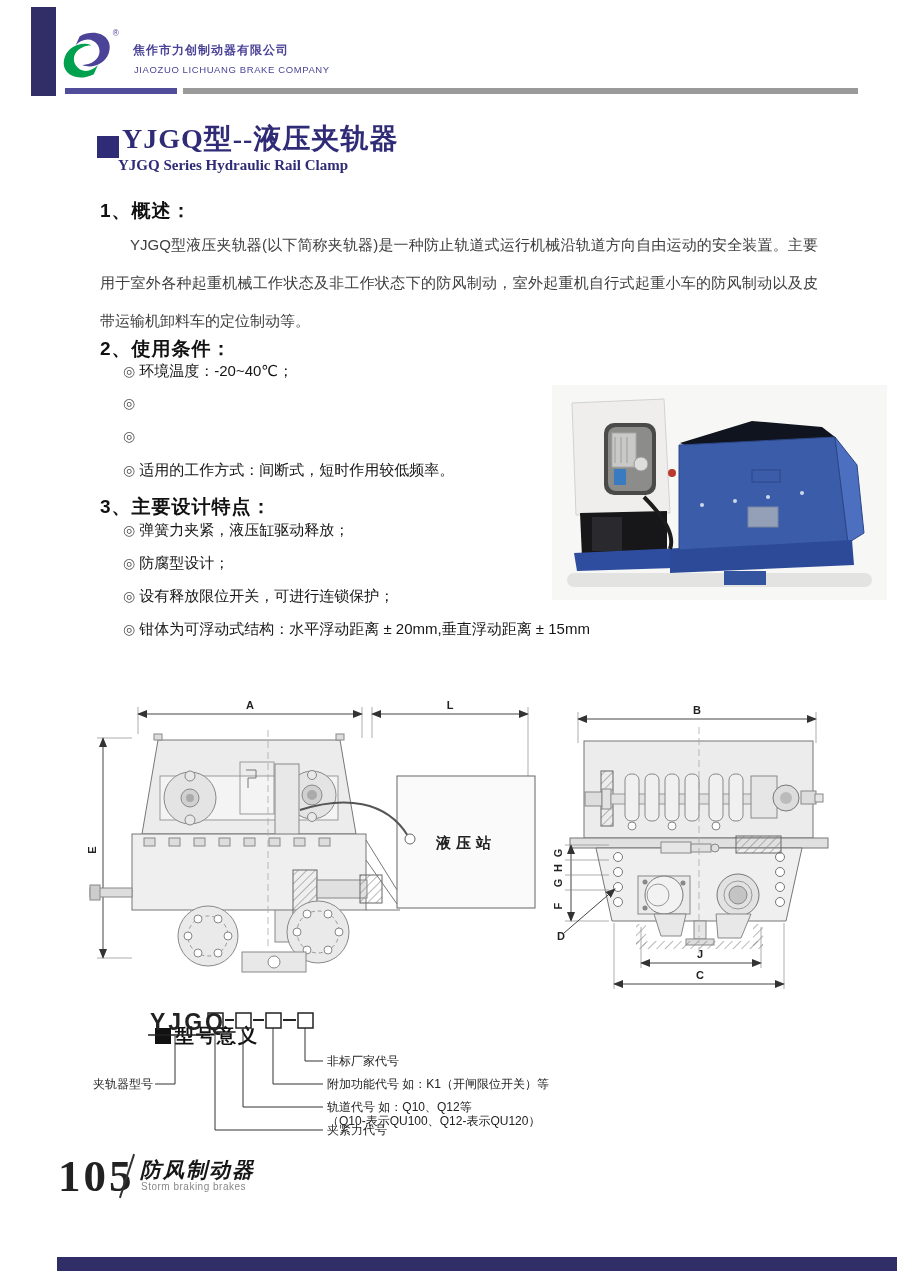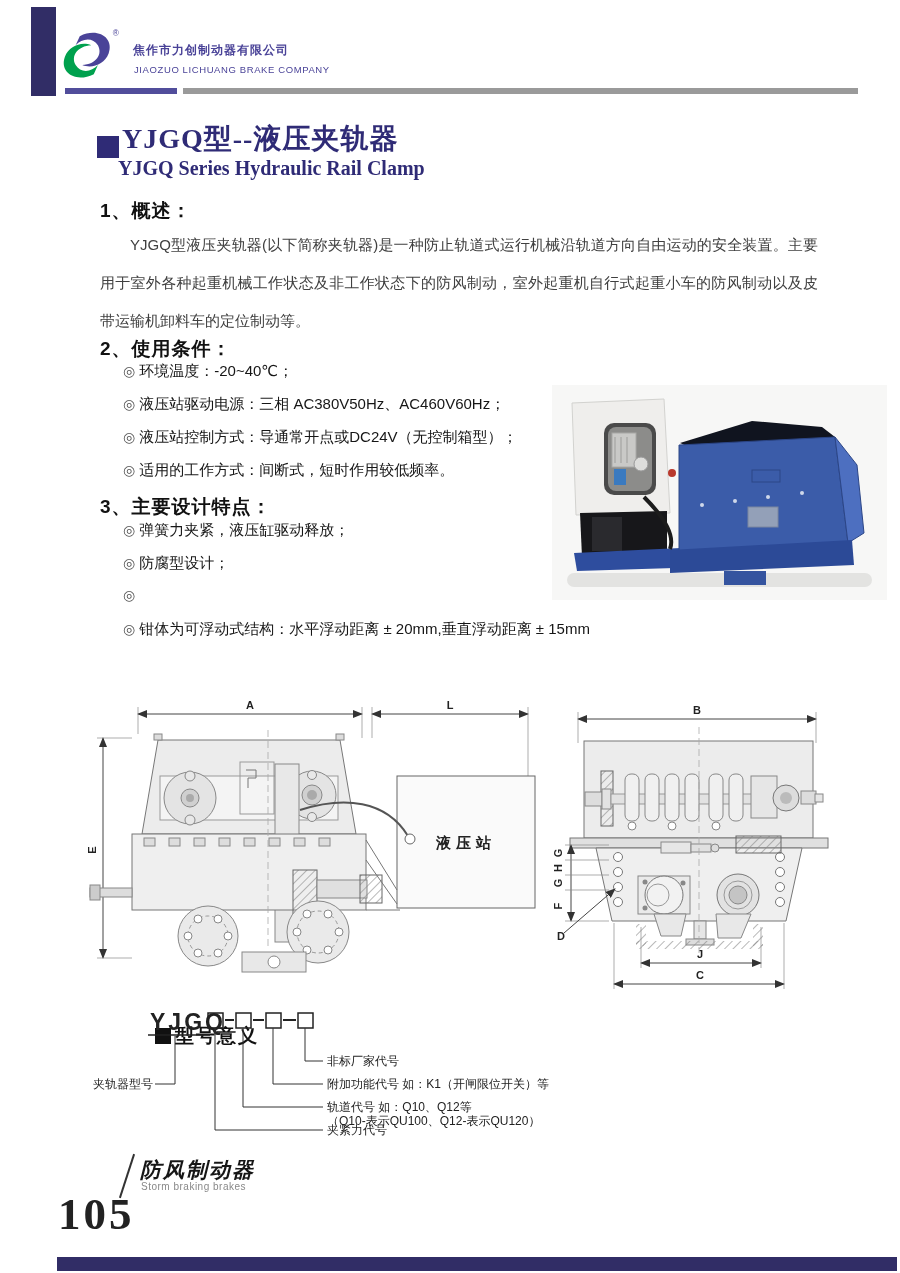--- a/index.html
+++ b/index.html
@@ -13,21 +13,21 @@
   .company-en{left:134px;top:64px;font-size:9.5px;color:#4a4398;letter-spacing:0.6px;}
   .rule-purple{left:65px;top:88px;width:112px;height:6px;background:#514d9b;}
   .rule-gray{left:183px;top:88px;width:675px;height:6px;background:#9a9a9a;}
 
   
   .title-row{left:97px;top:120px;display:flex;align-items:flex-end;}
   .title-square{width:22px;height:22px;background:#2f2b76;margin-right:3px;}
   .title-main{font-family:"Liberation Serif","DejaVu Serif",serif;font-size:28px;font-weight:bold;
               color:#2f2b76;letter-spacing:1px;}
   .title-sub{left:118px;top:157px;font-family:"Liberation Serif","DejaVu Serif",serif;
-             font-size:20px;font-weight:bold;color:#2f2b76;}
+             font-size:15px;font-weight:bold;color:#2f2b76;}
 
   
   .sec-heading{font-size:19px;font-weight:bold;color:#111;letter-spacing:1px;}
   .overview-body{left:100px;top:226px;width:718px;font-size:15px;line-height:38px;
                  text-align:justify;text-indent:2em;color:#404040;}
   .blist{display:flex;flex-direction:column;}
   .li{display:flex;align-items:baseline;height:33px;font-size:15px;color:#161616;}
   .blt{margin-right:4px;color:#555;font-size:14px;}
 
   
@@ -39,21 +39,21 @@
   .cl{stroke:#aaa;stroke-width:0.8;stroke-dasharray:7 4;fill:none;}
 
   
   .mm-heading{left:155px;top:976px;display:flex;align-items:center;margin-top:47px;}
   .mm-square{width:16px;height:16px;background:#111;margin-right:4px;}
   .mm-text{font-size:19px;font-weight:bold;color:#111;letter-spacing:2px;}
   .mm-svg-label{font-size:12px;fill:#222;font-family:"Liberation Sans","DejaVu Sans",sans-serif;}
 
   
   .pageno{left:58px;top:1150px;font-family:"Liberation Serif","DejaVu Serif",serif;
-          font-size:45px;font-weight:bold;color:#222;letter-spacing:3px;margin-top:38px;}
+          font-size:45px;font-weight:bold;color:#222;letter-spacing:3px;}
   .slash{left:126px;top:1153px;width:2px;height:46px;background:#333;transform:rotate(18deg);}
   .cat-cn{left:140px;top:1156px;font-size:21px;font-weight:bold;color:#161616;letter-spacing:2px;font-style:italic;}
   .cat-en{left:141px;top:1181px;font-size:10px;color:#888;letter-spacing:0.5px;}
   .bottom-bar{left:57px;top:1257px;width:840px;height:14px;background:#312d66;}
 </style>
 </head>
 <body>
 
 <div class="page">
 
@@ -79,44 +79,43 @@
   <div class="abs overview-body">YJGQ型液压夹轨器(以下简称夹轨器)是一种防止轨道式运行机械沿轨道方向自由运动的安全装置。主要用于室外各种起重机械工作状态及非工作状态下的防风制动，室外起重机自行式起重小车的防风制动以及皮带运输机卸料车的定位制动等。</div>
 
   <div class="abs sec-heading" style="left:100px;top:336px">2、使用条件：</div>
   <div class="abs blist" style="left:123px;top:362px">
     <div class="li">
       <span class="blt">◎</span>
       <span>环境温度：-20~40℃；</span>
     </div>
     <div class="li">
       <span class="blt">◎</span>
-      <span>液压站驱动电源：三相 AC380V50Hz、AC460V60Hz；</span>
-    </div>
-    <div class="li">
-      <span class="blt">◎</span>
-      <span>液压站控制方式：导通常开点或DC24V（无控制箱型）；</span>
+    </div>
+    <div class="li">
+      <span class="blt">◎</span>
     </div>
     <div class="li">
       <span class="blt">◎</span>
       <span>适用的工作方式：间断式，短时作用较低频率。</span>
     </div>
   </div>
 
   <div class="abs sec-heading" style="left:100px;top:494px">3、主要设计特点：</div>
   <div class="abs blist" style="left:123px;top:521px">
     <div class="li">
       <span class="blt">◎</span>
       <span>弹簧力夹紧，液压缸驱动释放；</span>
     </div>
     <div class="li">
       <span class="blt">◎</span>
       <span>防腐型设计；</span>
     </div>
     <div class="li">
       <span class="blt">◎</span>
+      <span>设有释放限位开关，可进行连锁保护；</span>
     </div>
     <div class="li">
       <span class="blt">◎</span>
       <span>钳体为可浮动式结构：水平浮动距离 ± 20mm,垂直浮动距离 ± 15mm</span>
     </div>
   </div>
 
   <svg class="abs" style="left:552px;top:385px" width="335" height="215" viewBox="0 0 335 215">
     <rect x="0" y="0" width="335" height="215" fill="#f7f7f6"></rect>
     <rect x="15" y="188" width="305" height="14" rx="7" fill="#e3e3e1"></rect>

